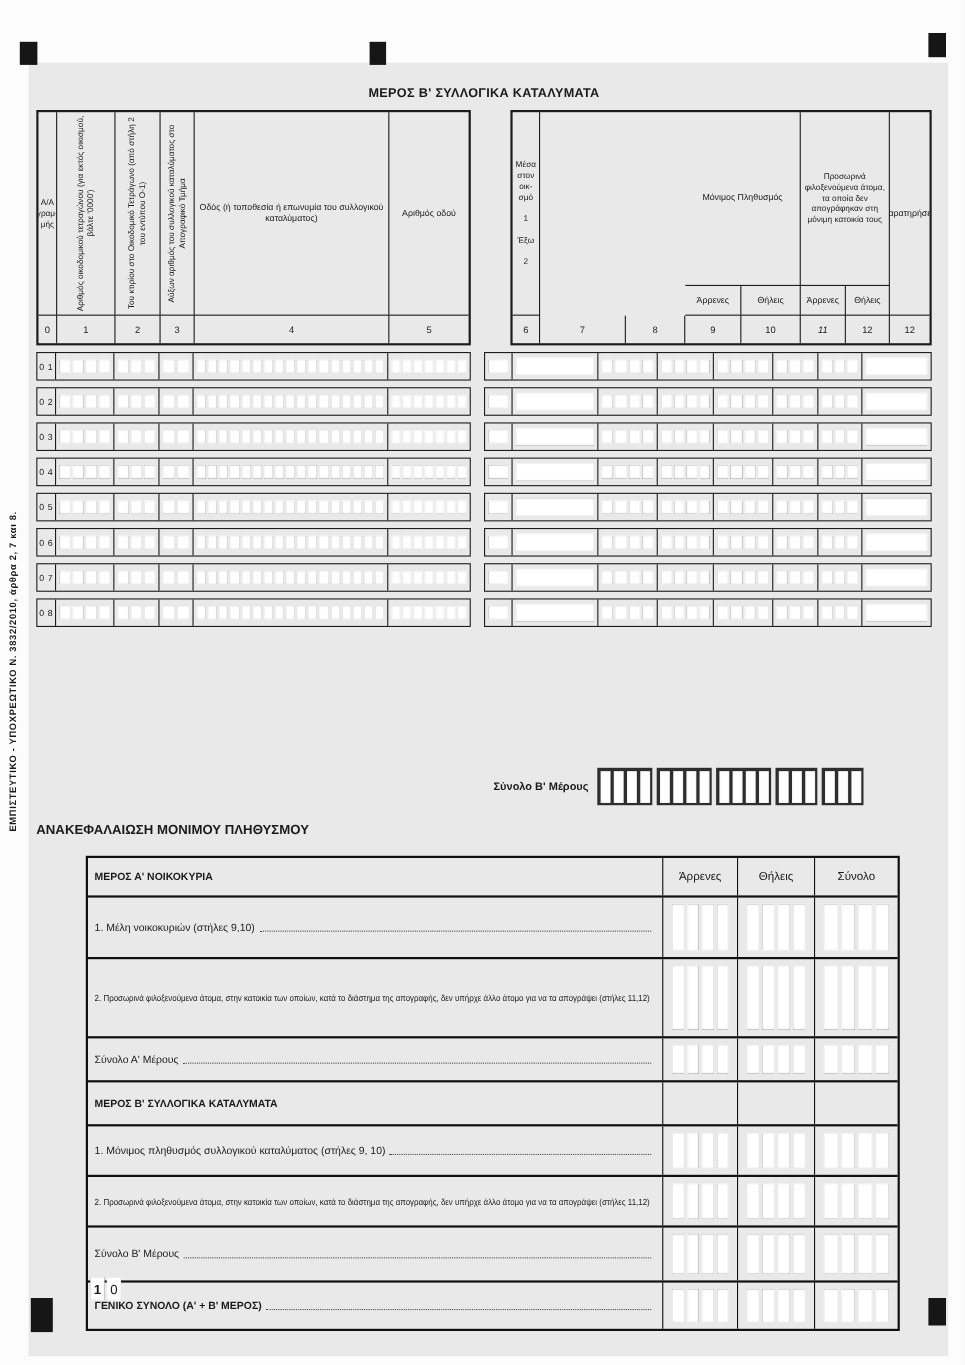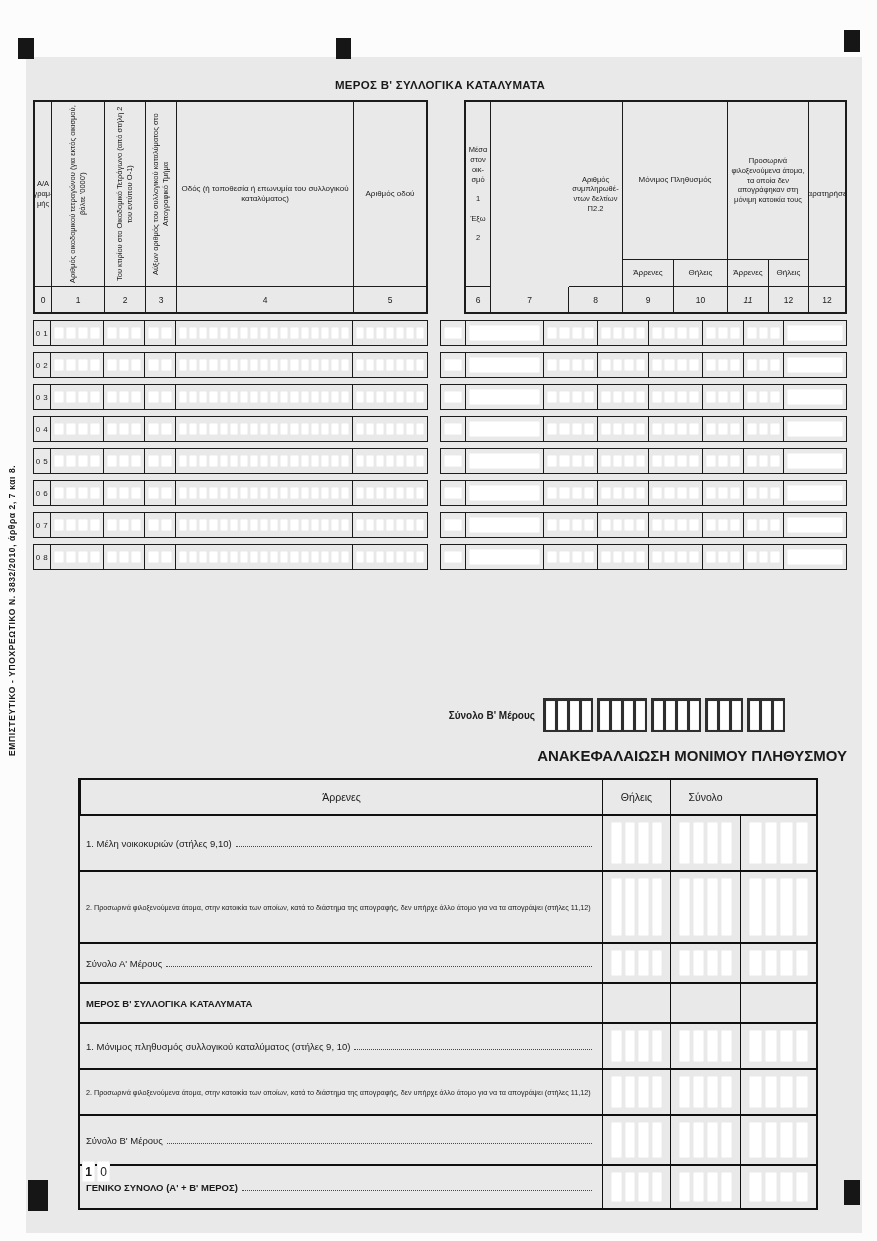--- a/index.html
+++ b/index.html
@@ -40,21 +40,21 @@
   .boxes { display:flex; gap:2px; width:100%; height:100%; padding:6px 3px; }
   .box { flex:1; background:#fff; box-shadow:inset 0 0 1px #9a9a9a; }
   .fillbox { margin:4px 3px; background:#fff; width:100%; height:calc(100% - 8px); box-shadow:inset 0 0 1px #9a9a9a; }
 
   .total-row { position:absolute; left:380px; top:698px; display:flex; align-items:center; }
   .total-label { width:155px; text-align:right; font-size:10px; font-weight:bold; margin-right:8px; }
   .tgroup { display:flex; gap:3px; background:#2e2e2e; padding:2.5px; margin-right:4px; height:34px; }
   .tgroup:last-child { margin-right:0; }
   .tgroup .box { flex:none; width:9px; }
 
-  .summary-title { position:absolute; left:33px; top:747px; width:814px; text-align:right; font-size:15px; font-weight:bold; }
+  .summary-title { position:absolute; left:33px; top:747px; width:814px; text-align:left; font-size:12px; font-weight:bold; }
   #summary { position:absolute; left:78px; top:778px; width:740px; border:2px solid #101010; }
   .srow { display:grid; grid-template-columns:522px 68px 70px 1fr; border-top:2px solid #101010; }
   .srow:first-child { border-top:none; }
   .slabel { display:flex; align-items:center; padding:0 6px; font-size:9.5px; overflow:hidden; }
   .slabel .txt { white-space:nowrap; }
   .condensed { font-size:8px; transform:scaleX(.9); transform-origin:left center; }
   .bold { font-weight:bold; }
   .leader { flex:1; border-bottom:1.3px dotted #4a4a4a; margin:0 4px; transform:translateY(3px); min-width:10px; }
   .scell { border-left:1px solid #101010; display:flex; }
   .sboxes { display:flex; gap:3px; padding:6px 8px; width:100%; }
@@ -582,26 +582,20 @@
 στον
 οικ-
 σμό
 
 1
 
 Έξω
 
 2</span>
       </div>
-    <div class="hc" style="grid-row:1 / span 2; grid-column:3;">
-        <span class="pre">Αριθμός
-συμπληρωθέ-
-ντων δελτίων
-Π2.2</span>
-      </div>
     <div class="hc f8" style="grid-row:1; grid-column:4 / span 2;">
         <span>Μόνιμος Πληθυσμός</span>
       </div>
     <div class="hc" style="grid-row:1; grid-column:6 / span 2;">
         <span>Προσωρινά φιλοξενούμενα άτομα, τα οποία δεν απογράφηκαν στη μόνιμη κατοικία τους</span>
       </div>
     <div class="hc f8 noR" style="grid-row:1 / span 2; grid-column:8;">
         <span>Παρατηρήσεις</span>
       </div>
     <div class="hc f8" style="grid-row:2; grid-column:4;">
@@ -1068,20 +1062,23 @@
         <div class="box"></div>
         <div class="box"></div>
       </div>
     </div>
 </div>
 
 <div class="summary-title">ΑΝΑΚΕΦΑΛΑΙΩΣΗ ΜΟΝΙΜΟΥ ΠΛΗΘΥΣΜΟΥ</div>
 
 <div id="summary">
   <div class="srow" style="height:34px;">
+    <div class="slabel">
+        <span class="txt bold">ΜΕΡΟΣ Α' ΝΟΙΚΟΚΥΡΙΑ</span>
+      </div>
     <div class="scell shead">
         <span>Άρρενες</span>
       </div>
     <div class="scell shead">
         <span>Θήλεις</span>
       </div>
     <div class="scell shead">
         <span>Σύνολο</span>
       </div>
   </div>

